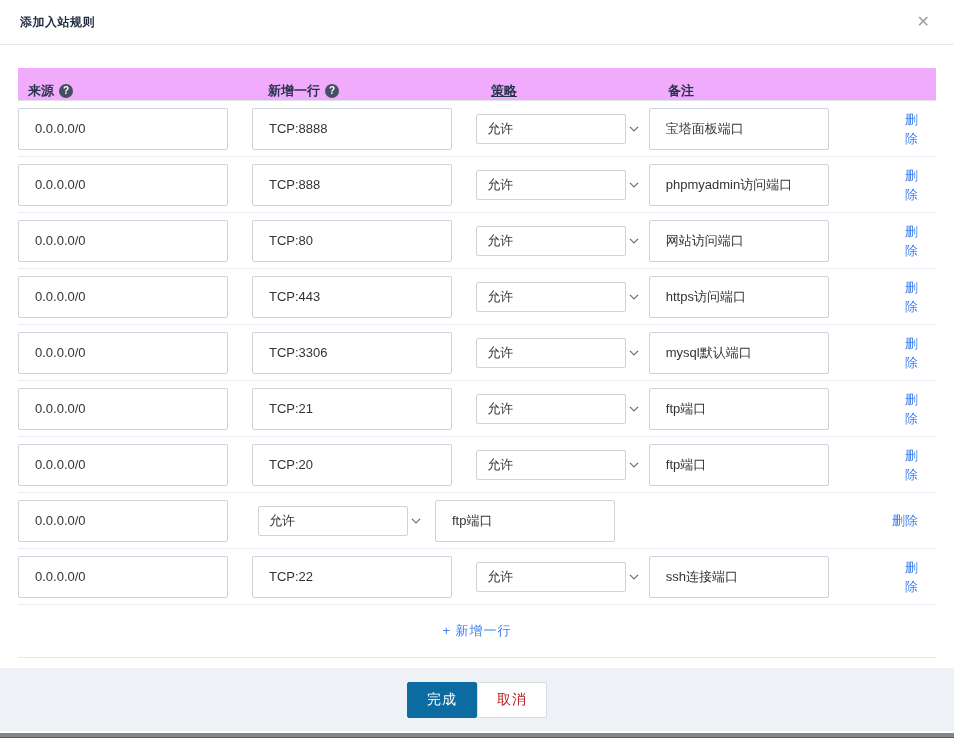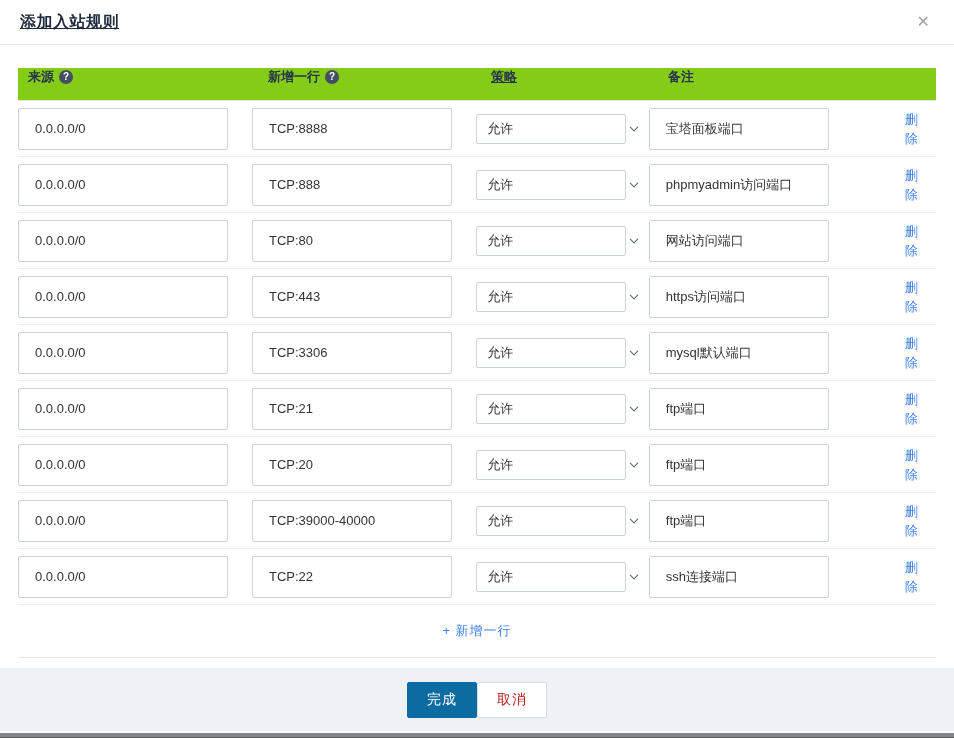--- a/index.html
+++ b/index.html
@@ -8,30 +8,30 @@
     font-family:"Liberation Sans","DejaVu Sans",sans-serif;
     -webkit-font-smoothing:antialiased;
   }
   .dialog{width:954px;height:738px;display:flex;flex-direction:column;background:#fff;}
 
   
   .dialog-header{
     height:45px;flex:0 0 45px;display:flex;align-items:center;
     padding:0 20px;border-bottom:1px solid #e8e8e8;box-sizing:border-box;
   }
-  .dialog-title{font-size:16px;font-weight:bold;color:#1f2b3d;margin:0;letter-spacing:.5px;text-decoration:underline;}
+  .dialog-title{font-size:12px;font-weight:bold;color:#1f2b3d;margin:0;letter-spacing:.5px;}
   .dialog-close{
     margin-left:auto;color:#9aa0a6;font-size:16px;line-height:1;cursor:pointer;
     padding:4px;user-select:none;
   }
 
   
   .table-wrap{margin:23px 18px 0 18px;}
   .thead{
-    display:flex;align-items:flex-start;height:32px;background:#84cc16;
+    display:flex;align-items:flex-end;height:32px;background:#f0abfc;
     border-bottom:1px solid #dfe3e8;
   }
   .th{font-size:13px;font-weight:bold;color:#27344b;display:flex;align-items:center;box-sizing:border-box;}
   .col-source{width:240px;}
   .col-protocol{width:230px;}
   .col-policy{width:177px;}
   .col-remark{width:230px;}
   .col-action{flex:1;text-align:right;padding-right:18px;box-sizing:border-box;}
   .th.col-source{padding-left:10px;}
   .th.col-protocol{padding-left:10px;}
@@ -302,23 +302,20 @@
         </div>
         <div class="cell col-action">
           <a class="del-link">删除</a>
         </div>
       </div>
 
       <div class="row">
         <div class="cell col-source">
           <input class="txt-input" type="text" value="0.0.0.0/0" style="">
         </div>
-        <div class="cell col-protocol">
-          <input class="txt-input" type="text" value="TCP:39000-40000" style="">
-        </div>
         <div class="cell col-policy">
           <div class="select-wrap">
             <select class="policy-select">
               <option>允许</option>
             </select>
             <span class="chevron">
               <svg width="12" height="12" viewBox="0 0 16 16">
                   <path d="M3 5.5l5 5 5-5" fill="none" stroke="#666e78" stroke-width="1.6" stroke-linecap="round" stroke-linejoin="round"></path>
                 </svg>
             </span>

